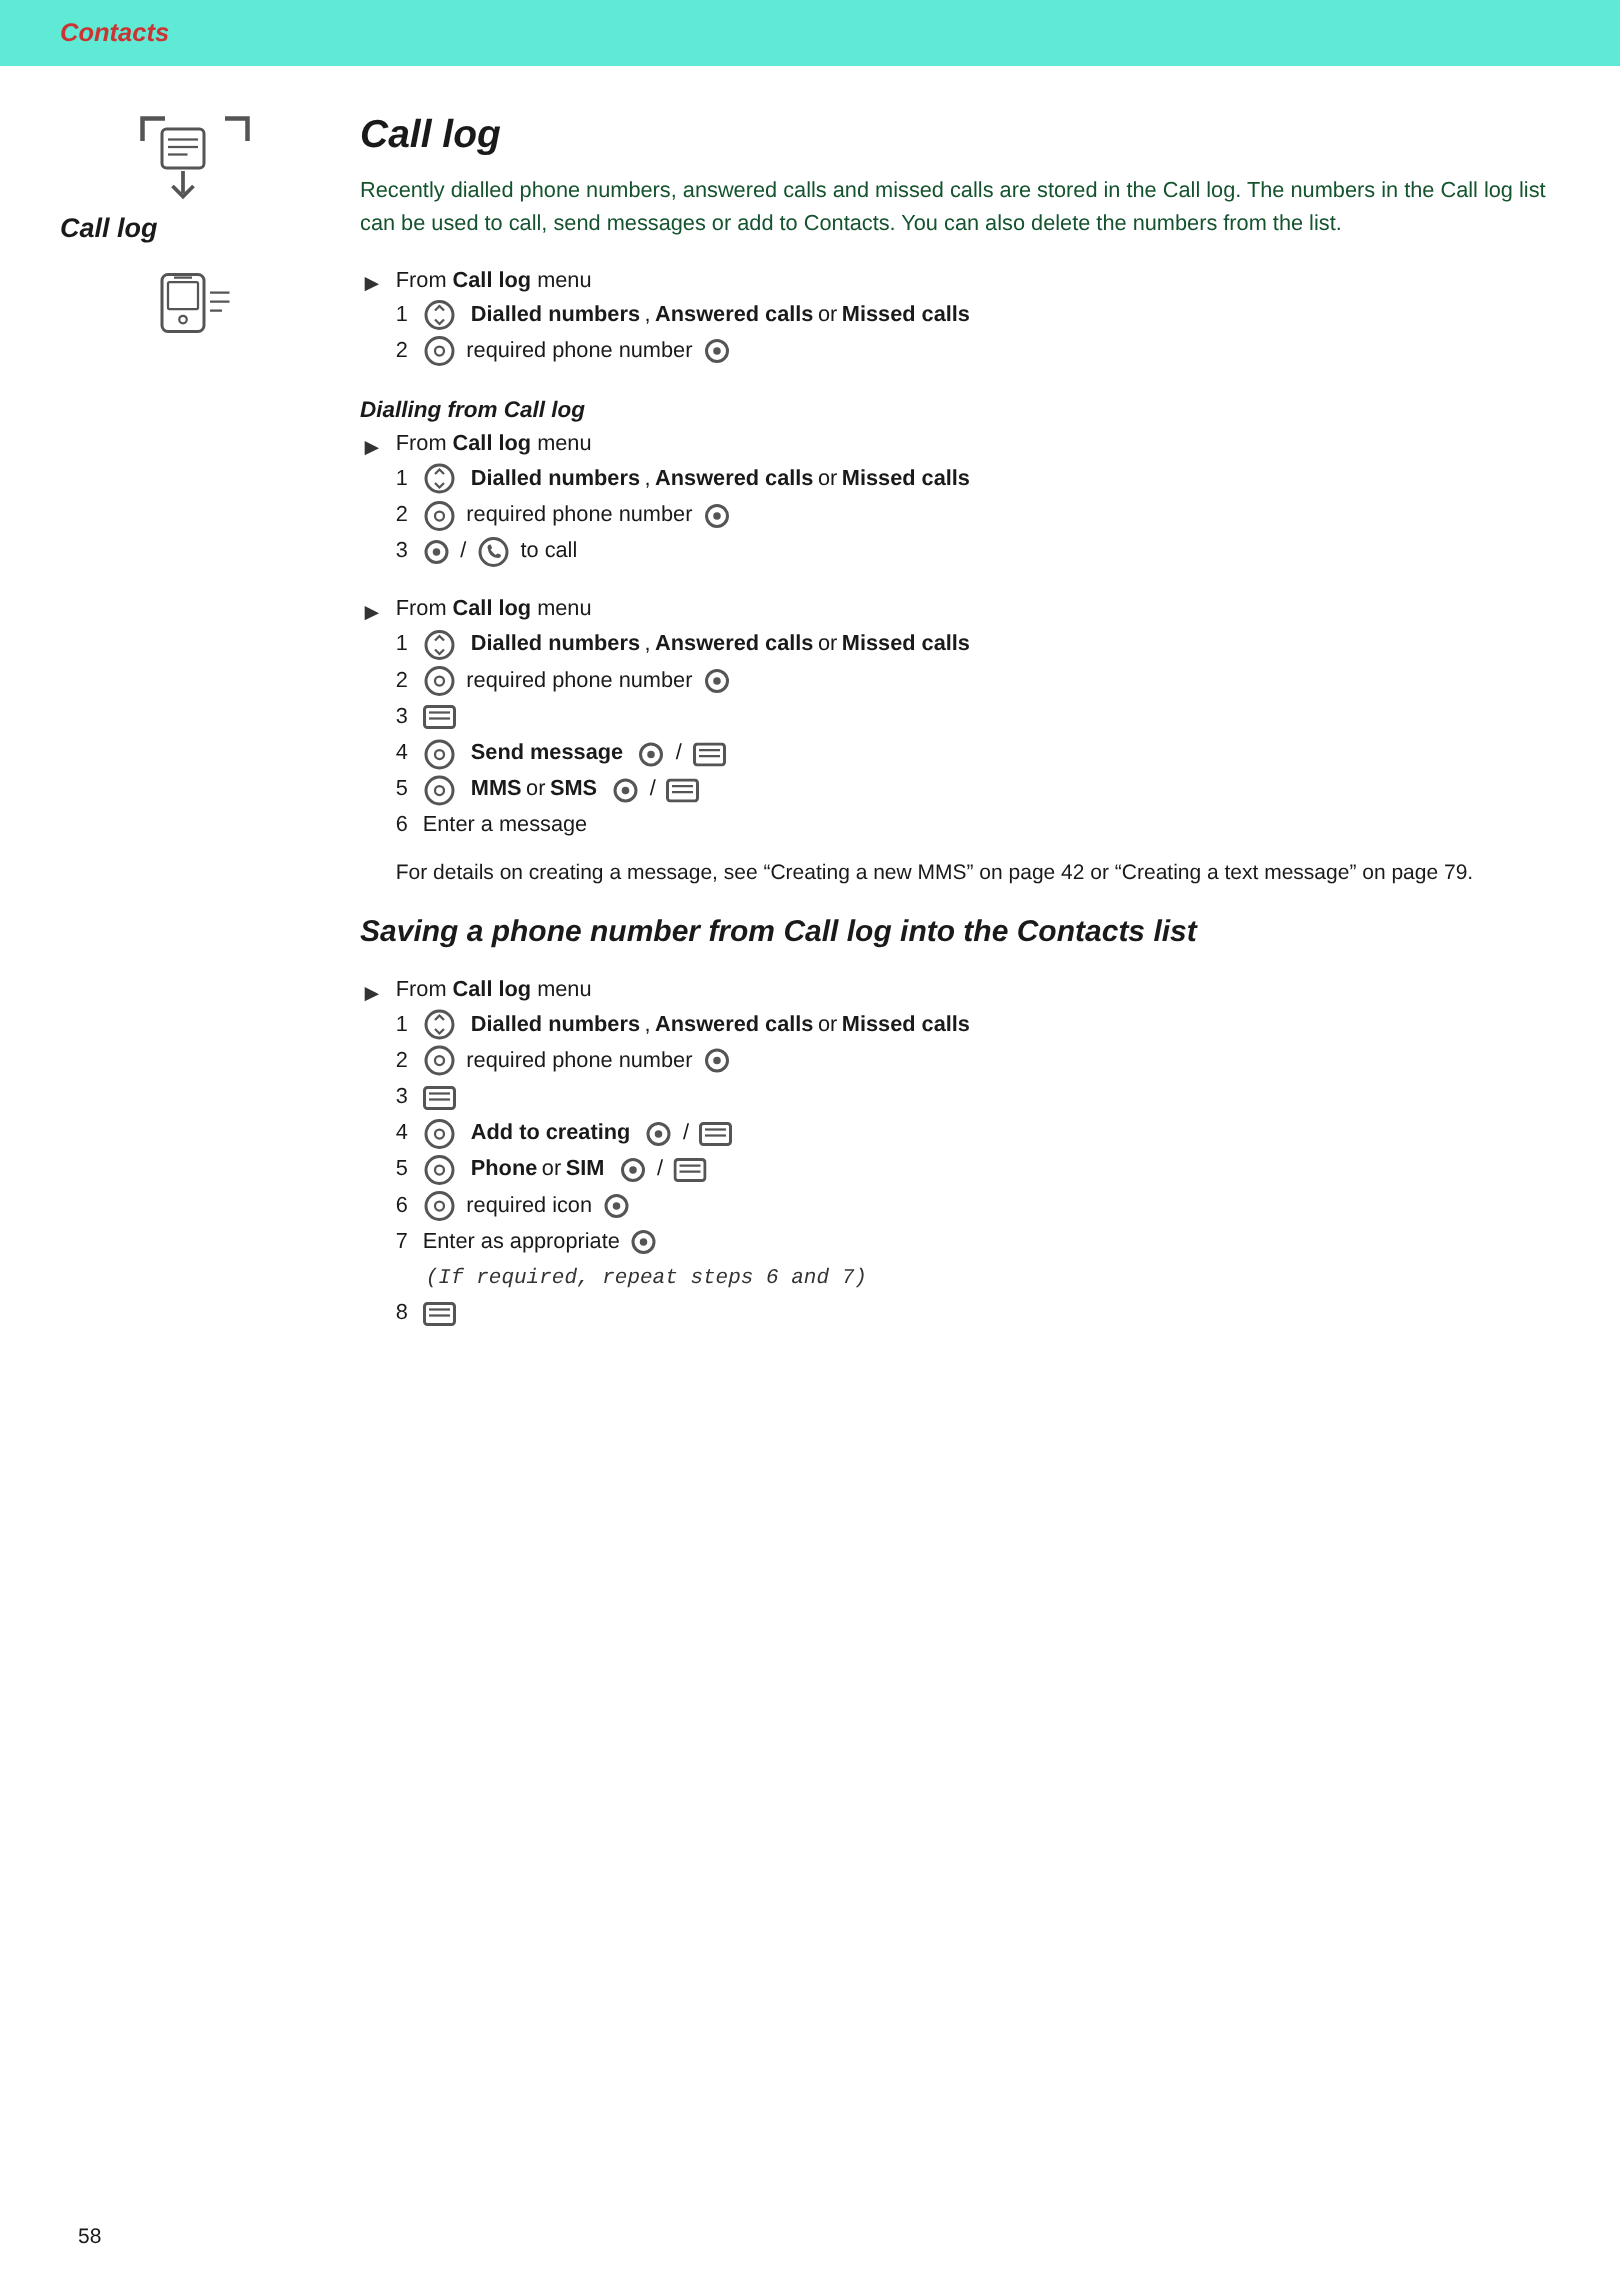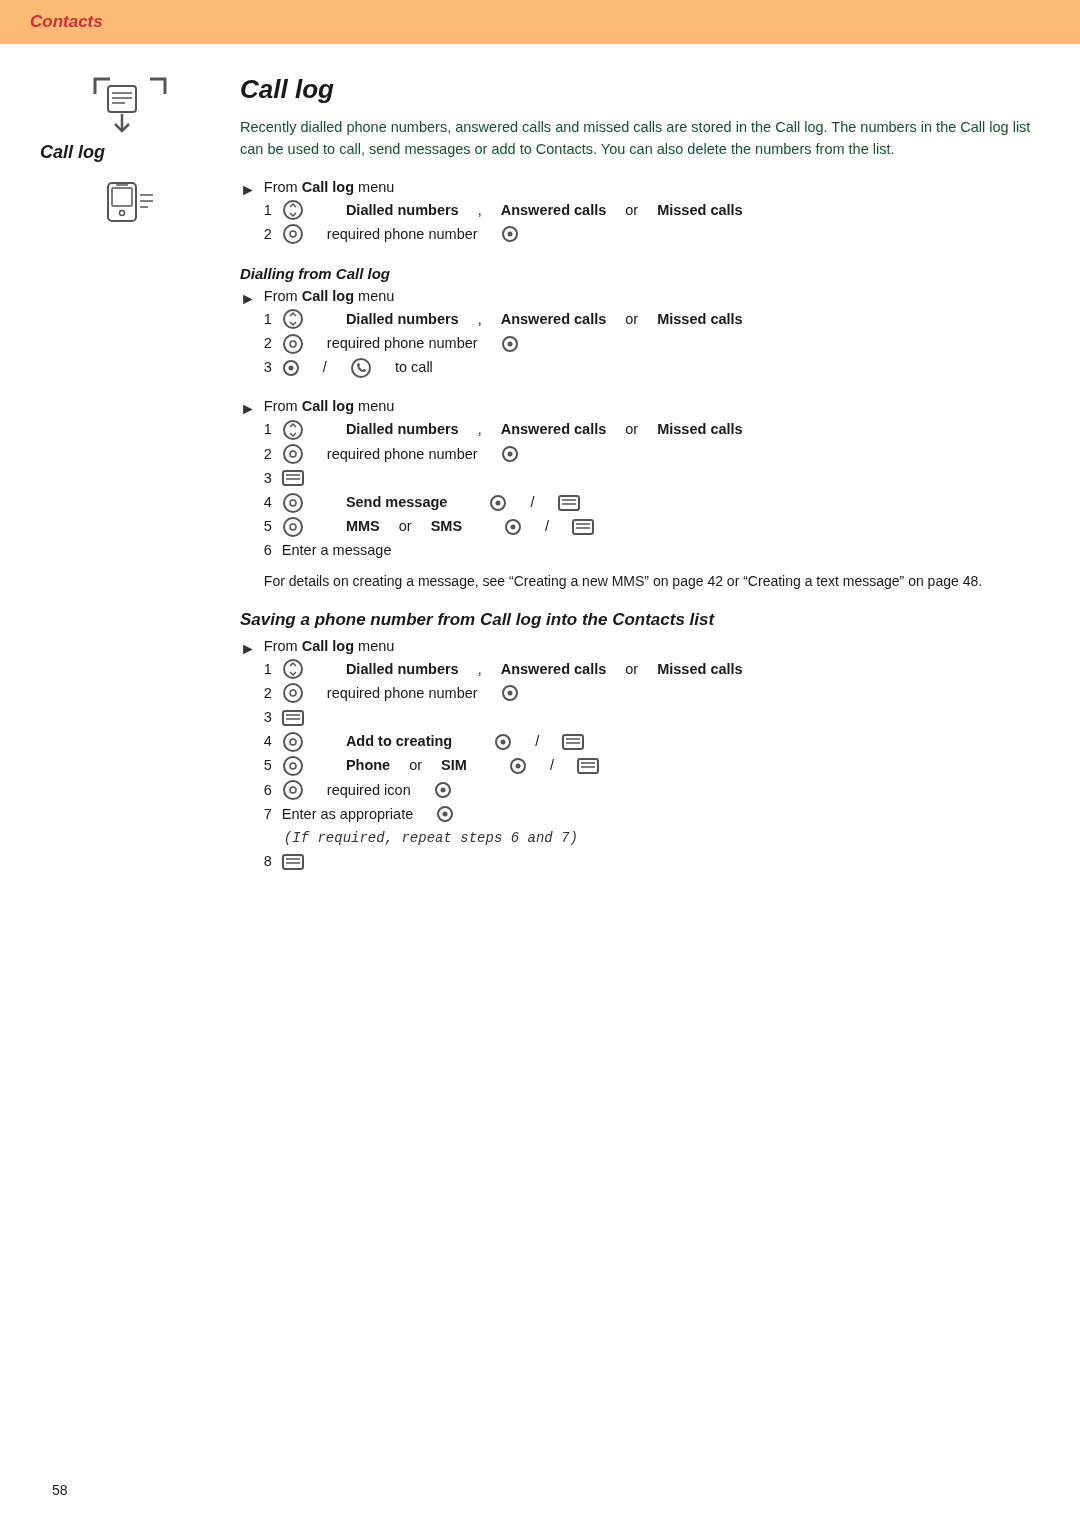--- a/index.html
+++ b/index.html
@@ -8,25 +8,25 @@
       min-height: 1528px;
       background: #ffffff;
       font-family: Arial, Helvetica, sans-serif;
       font-size: 15px;
       color: #1a1a1a;
       position: relative;
     }
 
     
     .header-bar {
-      background: #fdba74;
+      background: #5eead4;
       height: 44px;
       display: flex;
       align-items: center;
-      padding-left: 30px;
+      padding-left: 40px;
     }
     .header-bar-title {
       color: #cc3333;
       font-size: 17px;
       font-weight: bold;
       font-style: italic;
     }
 
     
     .main-content {
@@ -127,29 +127,29 @@
     .step-num {
       width: 18px;
       font-size: 14.5px;
       flex-shrink: 0;
     }
 
     .step-content {
       display: flex;
       align-items: center;
       flex-wrap: wrap;
-      gap: 19px;
+      gap: 3px;
     }
 
     
     .section-header-large {
-      font-size: 17px;
+      font-size: 20px;
       font-weight: bold;
       font-style: italic;
-      margin-bottom: 8px;
+      margin-bottom: 19px;
     }
 
     
     .note-text {
       font-size: 14px;
       line-height: 1.5;
       margin-top: 8px;
       color: #1a1a1a;
     }
 
@@ -383,21 +383,21 @@
                     <line x1="4" y1="5" x2="18" y2="5" stroke="#555" stroke-width="1.5"></line>
                     <line x1="4" y1="9" x2="18" y2="9" stroke="#555" stroke-width="1.5"></line>
                   </svg>
               </span>
             </li>
             <li>
               <span class="step-num">6</span>
               <span class="step-content">Enter a message</span>
             </li>
           </ol>
-          <p class="note-text">For details on creating a message, see “Creating a new MMS” on page 42 or “Creating a text message” on page 48.</p>
+          <p class="note-text">For details on creating a message, see “Creating a new MMS” on page 42 or “Creating a text message” on page 79.</p>
         </div>
       </div>
     </div>
 
     <div class="section">
       <div class="section-header-large"><i>Saving a phone number from Call log into the Contacts list</i></div>
       <div class="section-with-arrow">
         <div style="padding-top:2px; margin-right:8px;">
           <span style="font-size:16px; color:#333;">►</span>
         </div>

